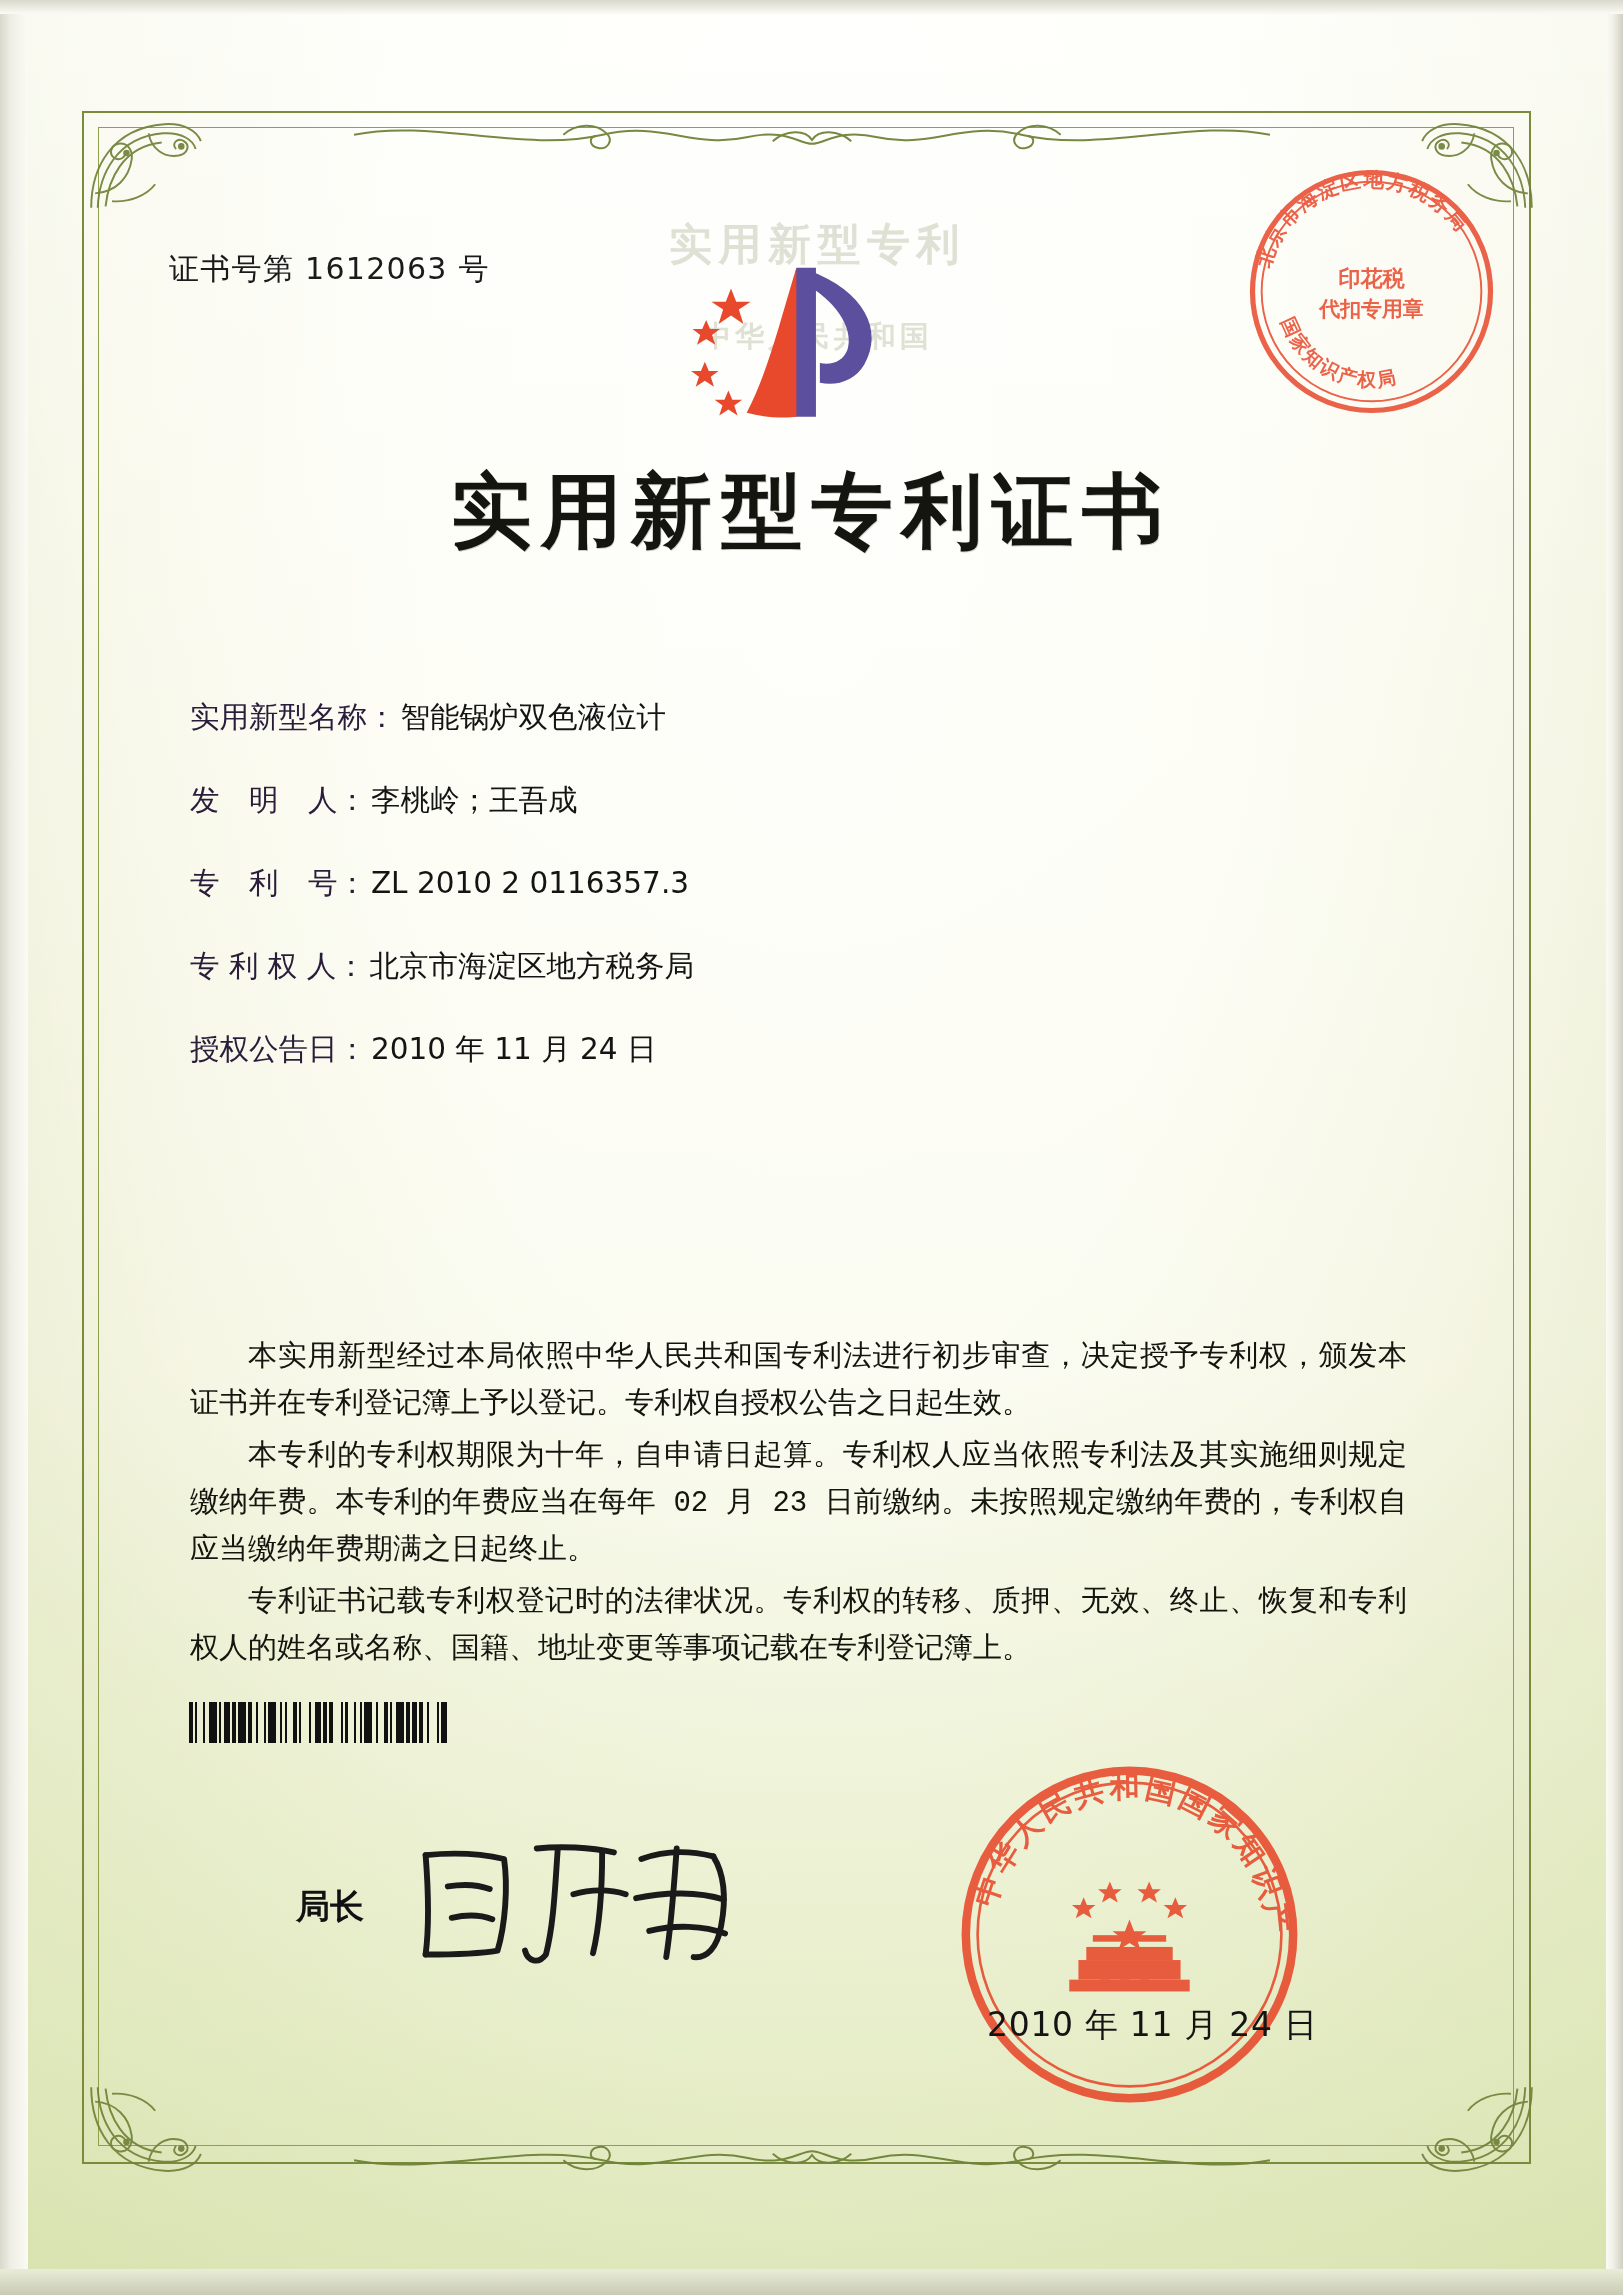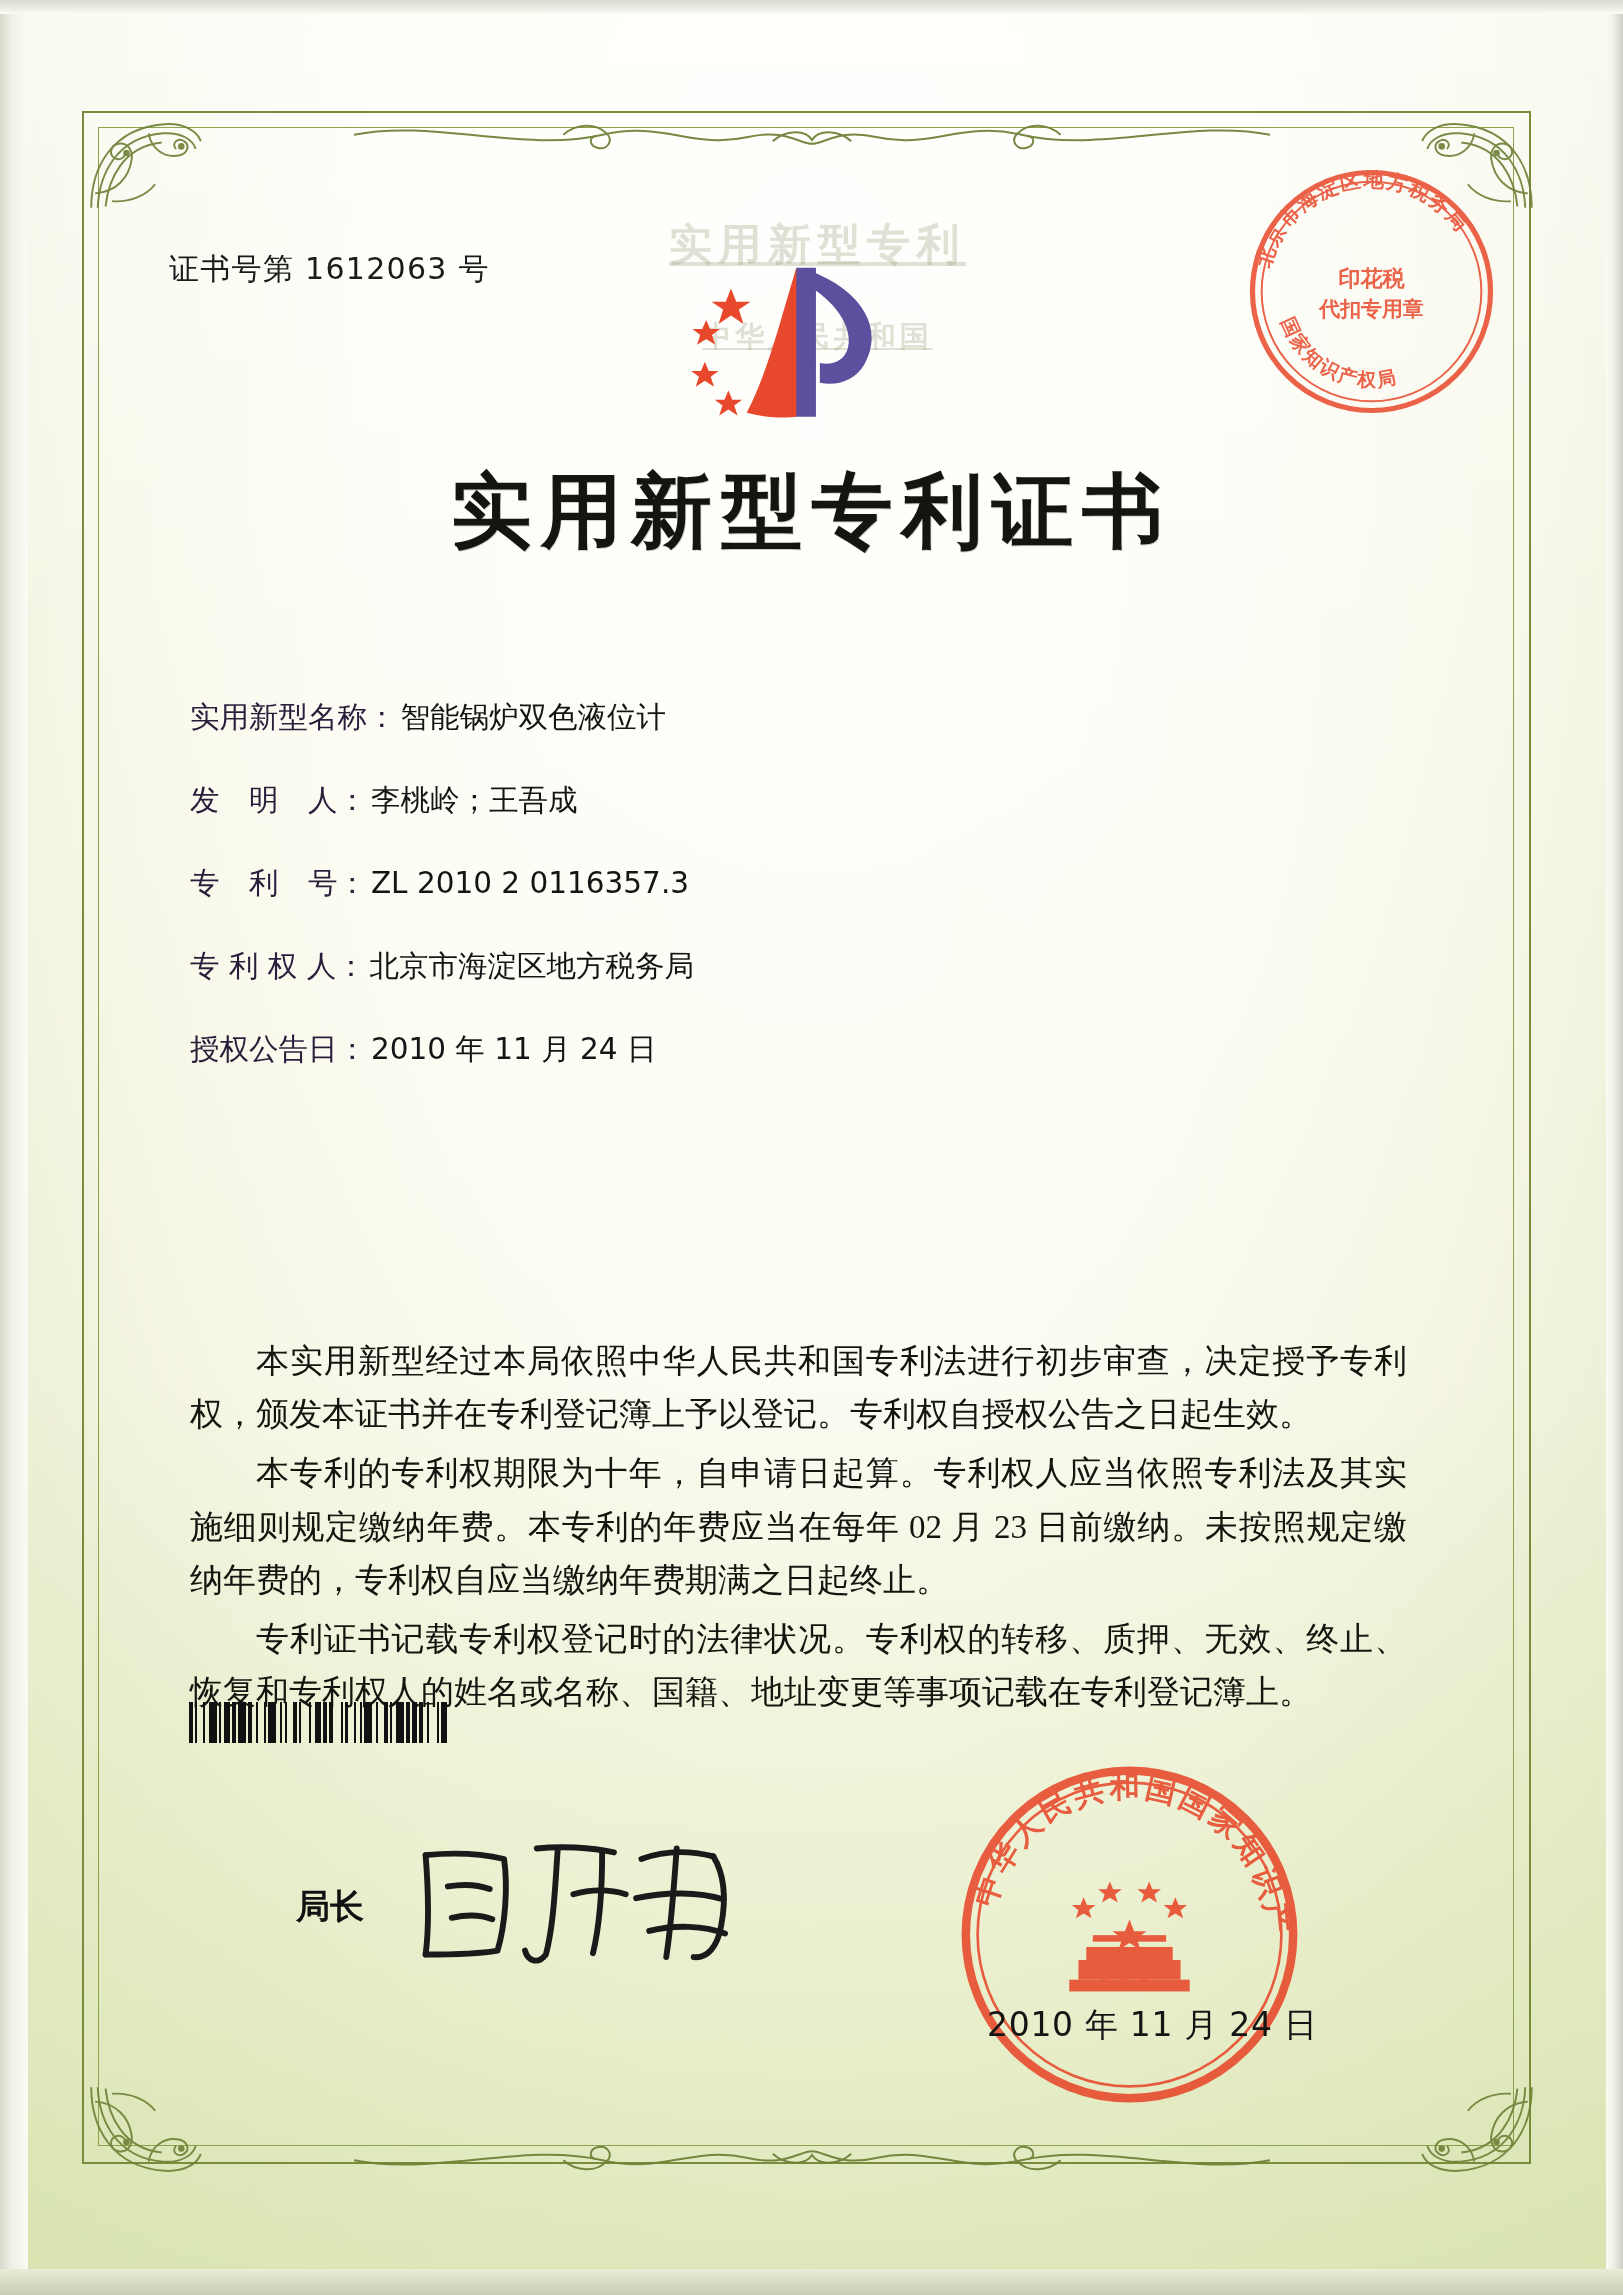--- a/index.html
+++ b/index.html
@@ -69,21 +69,20 @@
   .top-flourish svg,.bottom-flourish svg{width:100%;height:100%;display:block;}
 
   
   .watermark{
     position:absolute;left:569px;top:216px;width:497px;height:170px;
     color:rgba(150,160,120,0.30);
     font-family:"DejaVu Sans", sans-serif;
     font-size:43px;font-weight:700;letter-spacing:6.5px;
     text-align:center;
     pointer-events:none;
-    text-decoration:underline;
   }
   .watermark .wm2{font-size:29px;letter-spacing:3.9px;margin-top:43px;}
 
   
   .cert-no{
     position:absolute;left:169px;top:249px;
     font-size:30px;color:#1b1b1b;letter-spacing:1.3px;
     font-family:"DejaVu Sans", sans-serif;
   }
 
@@ -110,22 +109,22 @@
     margin-bottom:43px;
     font-size:29.5px;color:#141414;
     font-family:"DejaVu Sans", sans-serif;
   }
   .field .lbl{white-space:pre;color:#2a1d3b;}
   .field .val{margin-left:3.9px;color:#141414;}
 
   
   .paras{
     position:absolute;left:190px;top:1335px;width:1217px;
-    font-size:33px;line-height:1.62;color:#15150f;
-    font-family:Liberation Serif, serif;
+    font-size:29px;line-height:1.62;color:#15150f;
+    font-family:Liberation Mono, monospace;
     text-align:justify;
   }
   .paras p{margin:0 0 5.2px 0;text-indent:2em;}
 
   
   .barcode{
     position:absolute;left:189px;top:1702px;width:478px;height:41px;
     display:flex;align-items:stretch;overflow:hidden;
   }
   .barcode i{display:block;height:100%;background:#111;}

